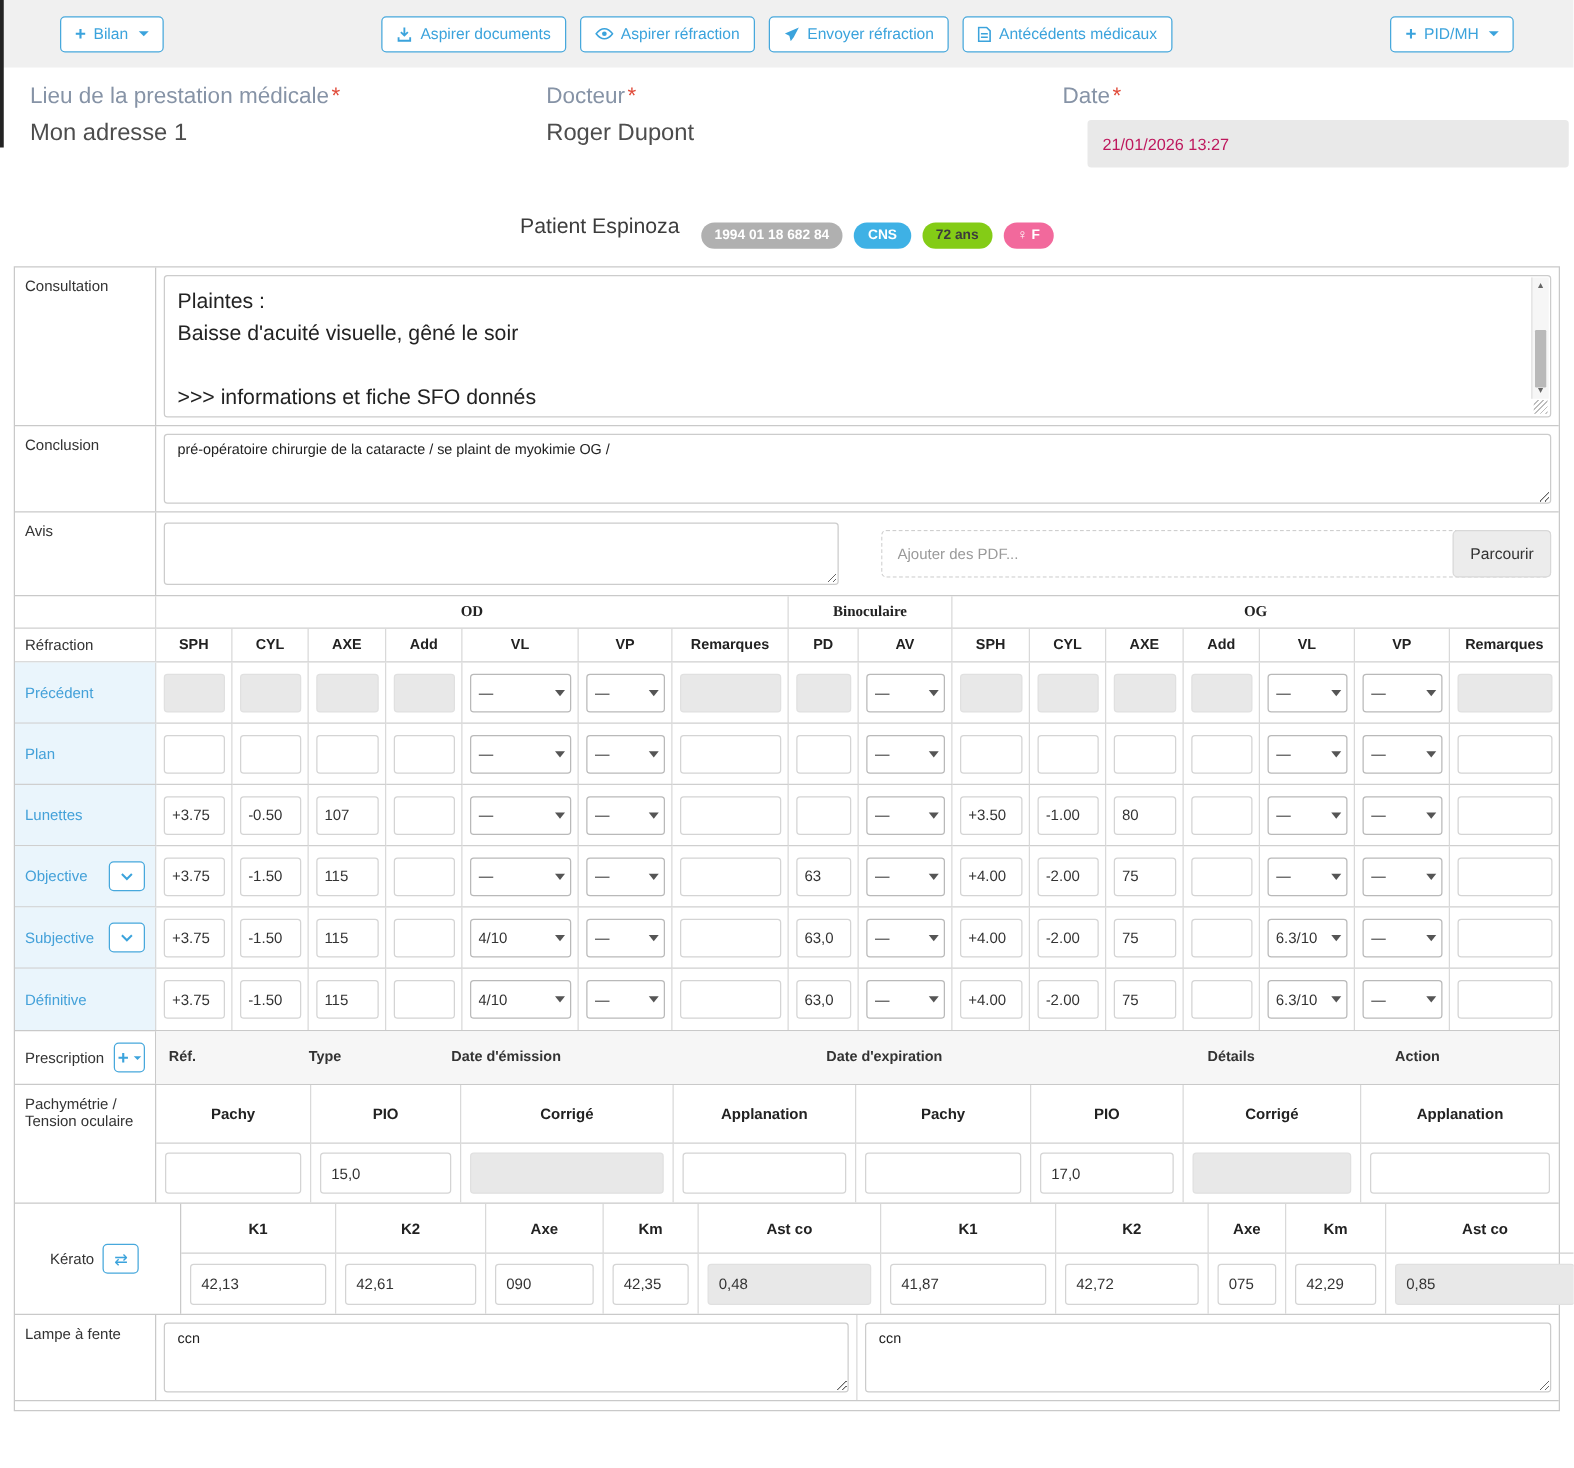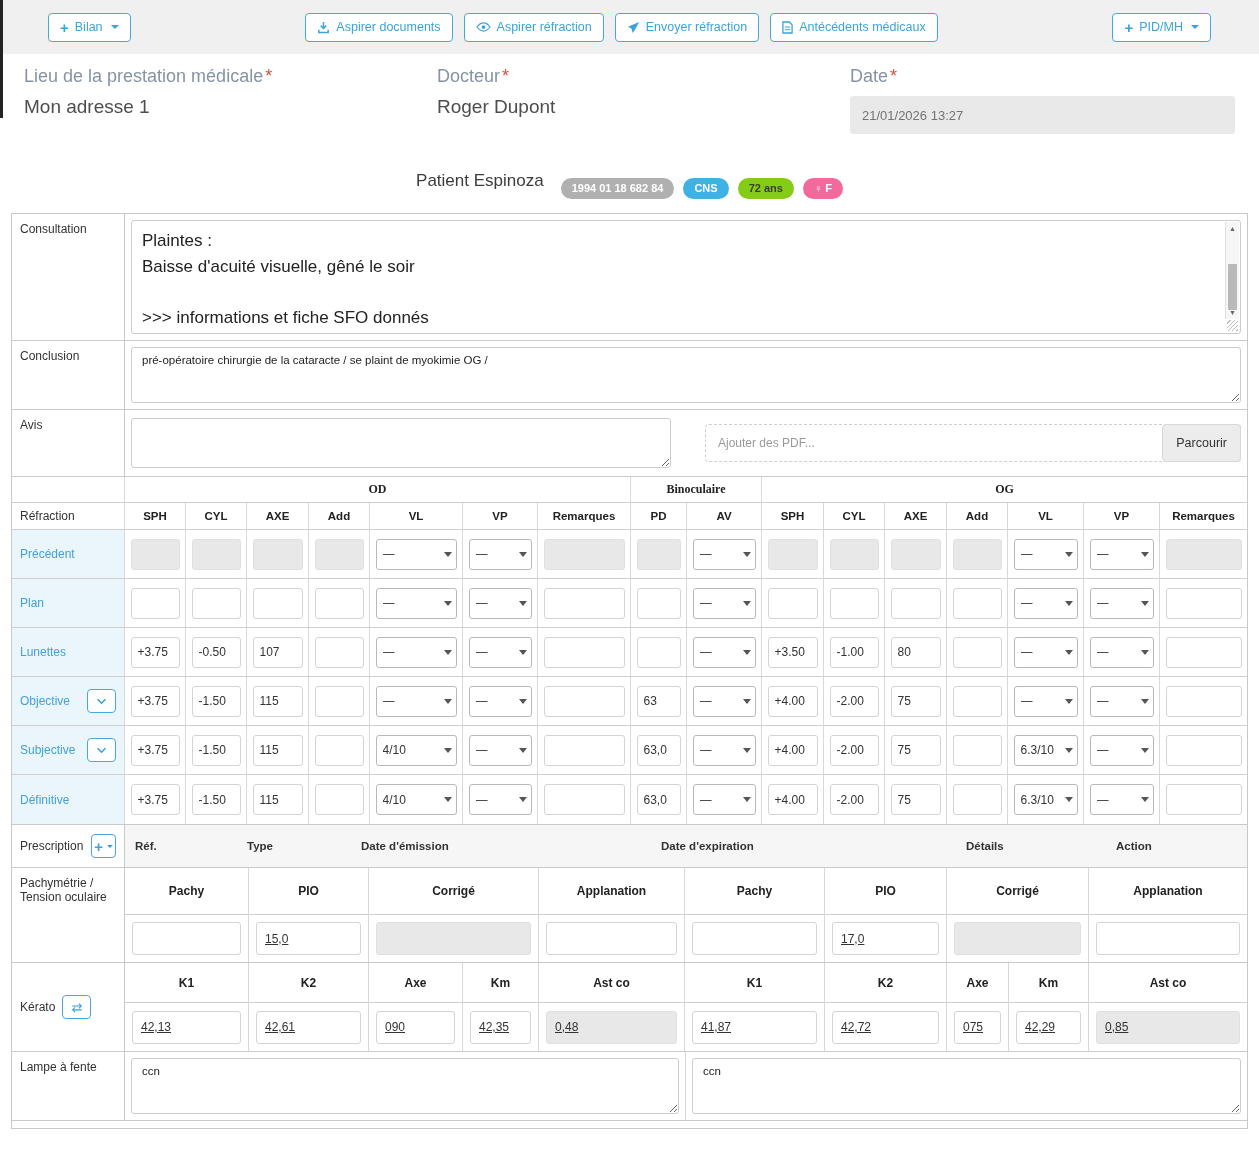--- a/index.html
+++ b/index.html
@@ -22,21 +22,21 @@
   .caret { width:0; height:0; border-left:4px solid transparent; border-right:4px solid transparent; border-top:4px solid currentColor; display:inline-block; margin-left:2px; }
 
   
   .fields-row { display:flex; padding:0 24px; margin-top:12px; }
   .field { width:413px; }
   .field.grow { flex:1; }
   .field-label { font-size:18px; color:#8693a6; margin-bottom:9px; }
   .req { color:#e04b3a; margin-left:2px; }
   .field-value { font-size:19px; color:#4d4d4d; }
   .date-input { width:100%; height:38px; background:#e9e9e9; border:none; border-radius:3px; padding:16px 12px;
-                font-size:13px; color:#737373; font-family:inherit; }
+                font-size:13px; color:#be185d; font-family:inherit;margin-left:20px; }
 
   
   .patient-row { margin-top:28px; display:flex; justify-content:center; align-items:center; gap:9px; }
   .patient-name { font-size:17px; color:#3c3c3c; margin-right:8px; }
   .badge { font-size:11px; font-weight:bold; border-radius:12px; padding:5px 11px; color:#fff; line-height:1;margin-top:16px; }
   .badge-gray { background:#b0b0b0; }
   .badge-blue { background:#3eb1e5; }
   .badge-light { background:#84cc16; color:#3c3c3c; }
   .badge-pink { background:#f2699c; }
 
@@ -77,21 +77,21 @@
   .last-row { border-bottom:none !important; }
   .rx-gh { height:26px; font-weight:bold; font-size:12px; color:#222;font-family:Liberation Serif, serif; }
   .rx-ch { height:27px; font-weight:bold; font-size:11.5px; color:#222; }
   .rx-seclabel { justify-content:flex-start; padding:0 8px; font-weight:normal; font-size:12px; color:#333; }
   .rx-data { height:49px; }
   .rx-label { justify-content:flex-start; padding:0 8px; background:#eaf5fc; color:#44a1d9; font-size:12px; gap:6px; }
   .rx-label .mini-btn { margin-left:auto; }
 
   .cell-input { border:1px solid #d4d4d4; border-radius:3px; font-size:12px; color:#333; font-family:inherit; background:#fff; }
   .cell-input.rx-w { width:calc(100% - 11px); height:31px; padding:0 6px; }
-  .cell-input.pw { width:calc(100% - 14px); height:33px; padding:0 8px;text-decoration:underline; }
+  .cell-input.pw { width:calc(100% - 14px); height:33px; padding:0 8px; }
   .cell-input.disabled { background:#e8e8e8; border-color:#e0e0e0; }
 
   .sel { position:relative; width:calc(100% - 11px); height:31px; display:block; }
   .sel select { width:100%; height:100%; appearance:none; -webkit-appearance:none; border:1px solid #b9b9b9; border-radius:3px;
                 background:#fff; font-size:12px; padding:0 16px 0 6px; color:#333; font-family:inherit; }
   .sel::after { content:''; position:absolute; right:5px; top:13px; border-left:4px solid transparent; border-right:4px solid transparent;
                 border-top:5px solid #555; pointer-events:none; }
 
   .mini-btn { width:29px; height:24px; border:1px solid #47a8dc; border-radius:4px; background:#fff; color:#3ba3dc;
               display:inline-flex; align-items:center; justify-content:center; font-size:13px; cursor:pointer; padding:0; gap:2px; }
@@ -100,21 +100,21 @@
   .presc-label { display:flex; align-items:center; gap:8px; }
   .presc-sec .tlabel { height:42px; }
   .presc-strip { flex:1; display:flex; background:#f6f6f6; height:42px; }
   .presc-col { display:flex; align-items:center; padding-left:10px; font-weight:bold; font-size:11.5px; color:#333; }
 
   
   .pgrid { flex:1; display:grid; }
   .pg-cell { border-right:1px solid #d9d9d9; display:flex; align-items:center; justify-content:center; }
   .pg-head { font-weight:bold; font-size:12px; color:#222; border-bottom:1px solid #cfcfcf; }
   .h47 { height:47px; } .h40 { height:40px; } .h48 { height:48px; }
-  .kerato-label { display:flex; align-items:center; gap:7px; }
+  .kerato-label { display:flex; align-items:center; gap:7px;margin-left:20px; }
 
   
   .lampe-content { flex:1; display:flex; }
   .lampe-cell { width:50%; padding:6px; border-right:1px solid #d9d9d9; }
   .lampe-cell.last { border-right:none; }
   .lampe-ta { width:100%; height:56px; }
 
   .bottom-stub { min-height:8px; }
 </style>
 </head>

